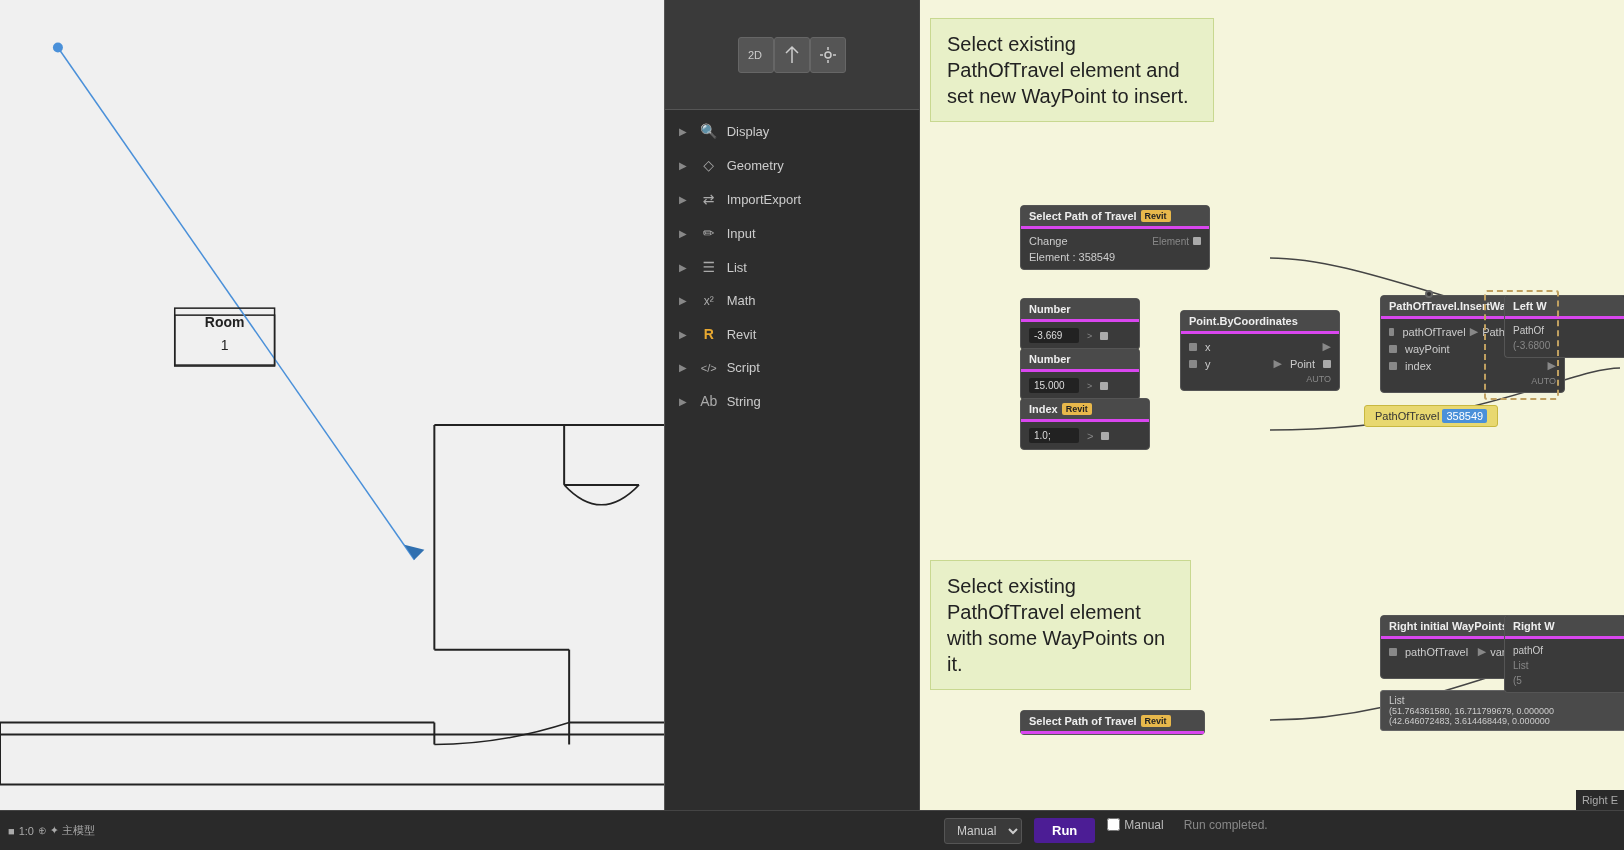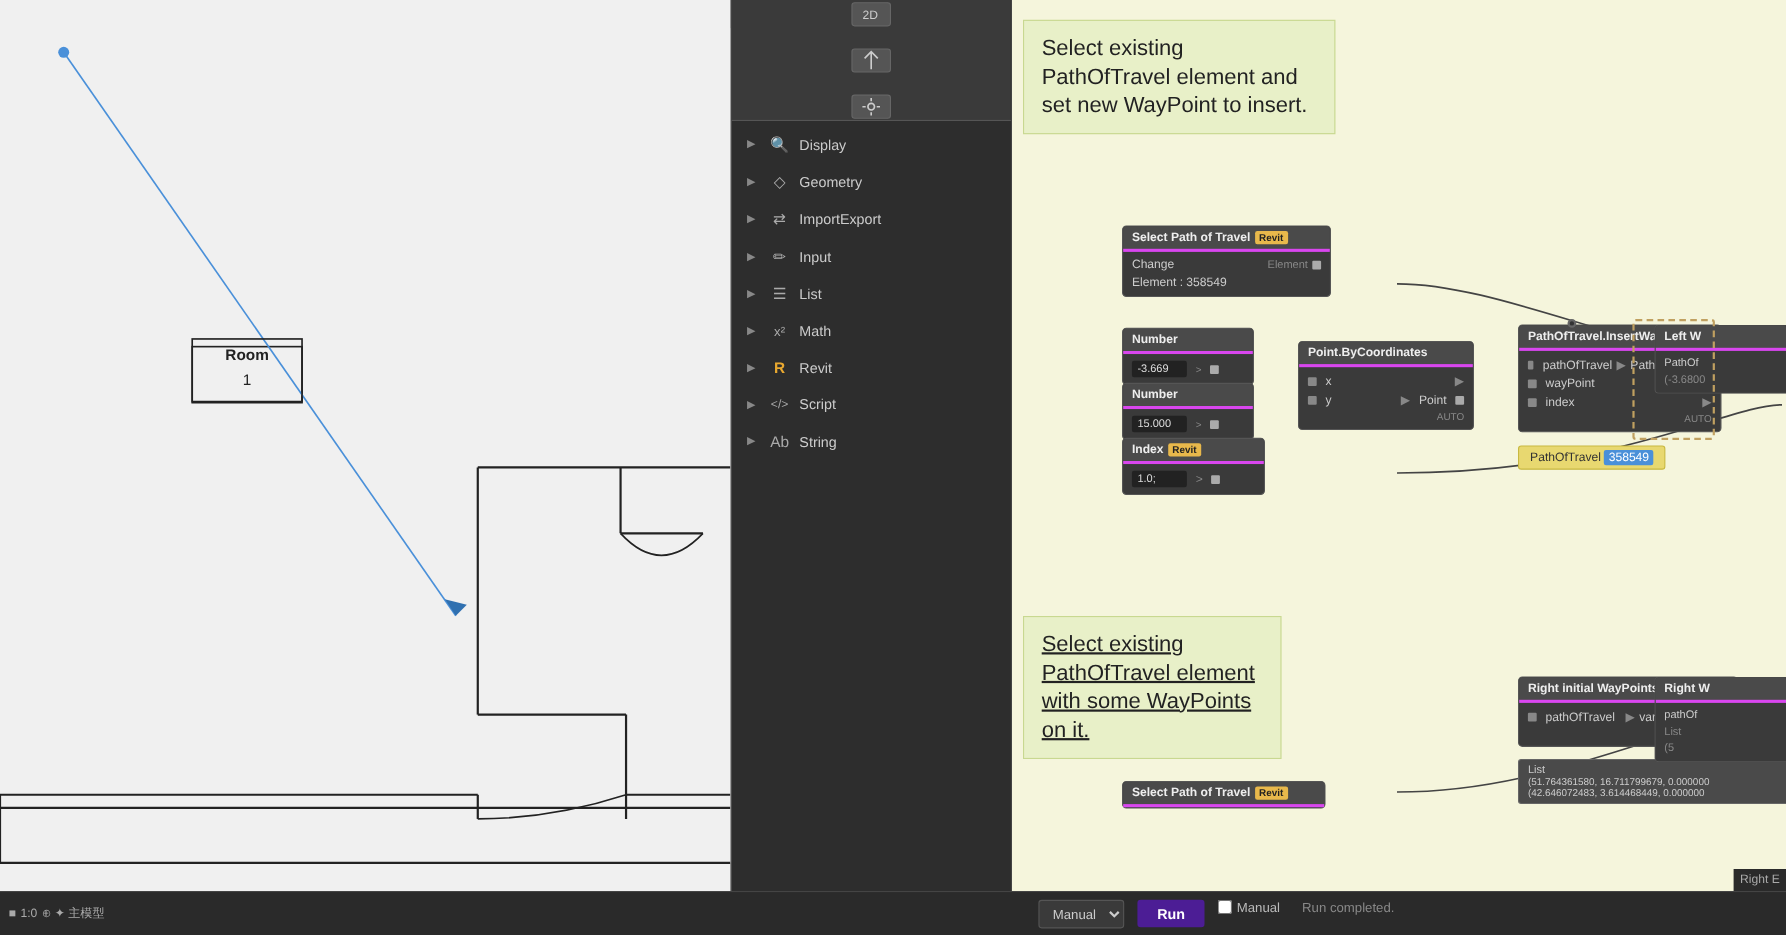--- a/index.html
+++ b/index.html
@@ -28,24 +28,23 @@
       flex-direction: column;
       border-right: 1px solid #444;
       position: relative;
     }
 
     .menu-top-bar {
       height: 110px;
       background: #3a3a3a;
       border-bottom: 1px solid #555;
       display: flex;
-      flex-direction: column;
       align-items: center;
       justify-content: center;
-      gap: 20px;
+      gap: 0;
       padding: 8px;
     }
 
     .menu-icon-btn {
       width: 36px; height: 36px;
       background: #555;
       border: 1px solid #666;
       border-radius: 3px;
       display: flex; align-items: center; justify-content: center;
       cursor: pointer;
@@ -468,21 +467,21 @@
       </div>
       <div class="node-body">
         <div class="node-row">
           <span class="node-value">1.0;</span>
           <span style="color:#888; margin-left:4px;">&gt;</span>
           <span class="node-port out" style="margin-left:4px;"></span>
         </div>
       </div>
     </div>
 
-    <div class="node-output" style="left: 460px; top: 405px; white-space: nowrap;">
+    <div class="node-output" style="left: 444px; top: 405px; white-space: nowrap;">
       <span>PathOfTravel  </span><span style="background:#4a90d9; color:white; padding:1px 4px; border-radius:2px;">358549</span>
     </div>
 
     <div class="conn-dot" style="left: 505px; top: 290px;"></div>
 
     <div class="node-card" style="right: 0px; top: 295px; width: 80px; border-right: none; border-radius: 4px 0 0 4px;">
       <div class="node-header">
         <span>Left W</span>
       </div>
       <div class="node-body">
@@ -490,21 +489,21 @@
           <span style="font-size:10px; color:#ccc;">PathOf</span>
         </div>
         <div class="node-row">
           <span style="font-size:10px; color:#888;">(-3.6800</span>
         </div>
       </div>
     </div>
 
     <div class="dashed-box" style="right: 65px; top: 290px; width: 75px; height: 110px;"></div>
 
-    <div class="annotation-box" style="left: 10px; top: 560px; width: 235px; font-size: 20px; text-decoration: underline;">
+    <div class="annotation-box" style="left: 10px; top: 560px; width: 261px; font-size: 20px;">
       <span>Select  existing PathOfTravel element with some WayPoints on it.</span>
     </div>
 
     <div class="node-card" style="left: 100px; top: 710px; width: 185px;">
       <div class="node-header">
         <span>Select Path of Travel</span>
         <span class="badge">Revit</span>
       </div>
     </div>
 

